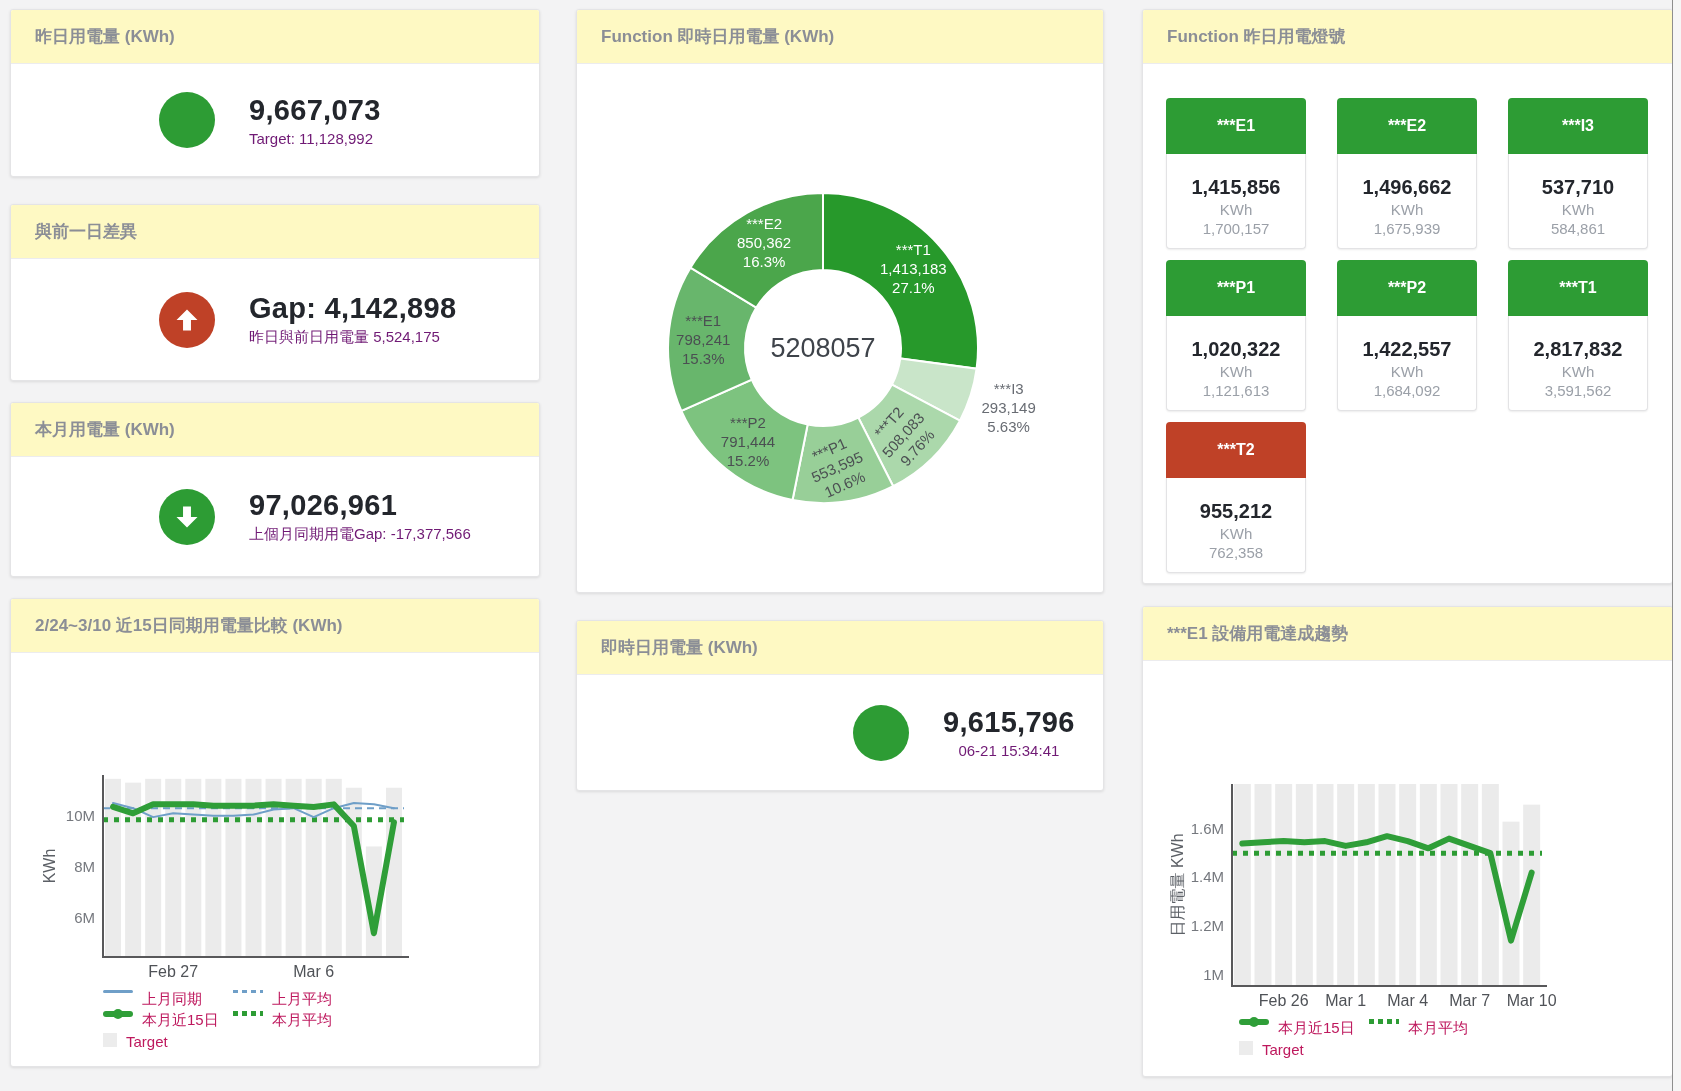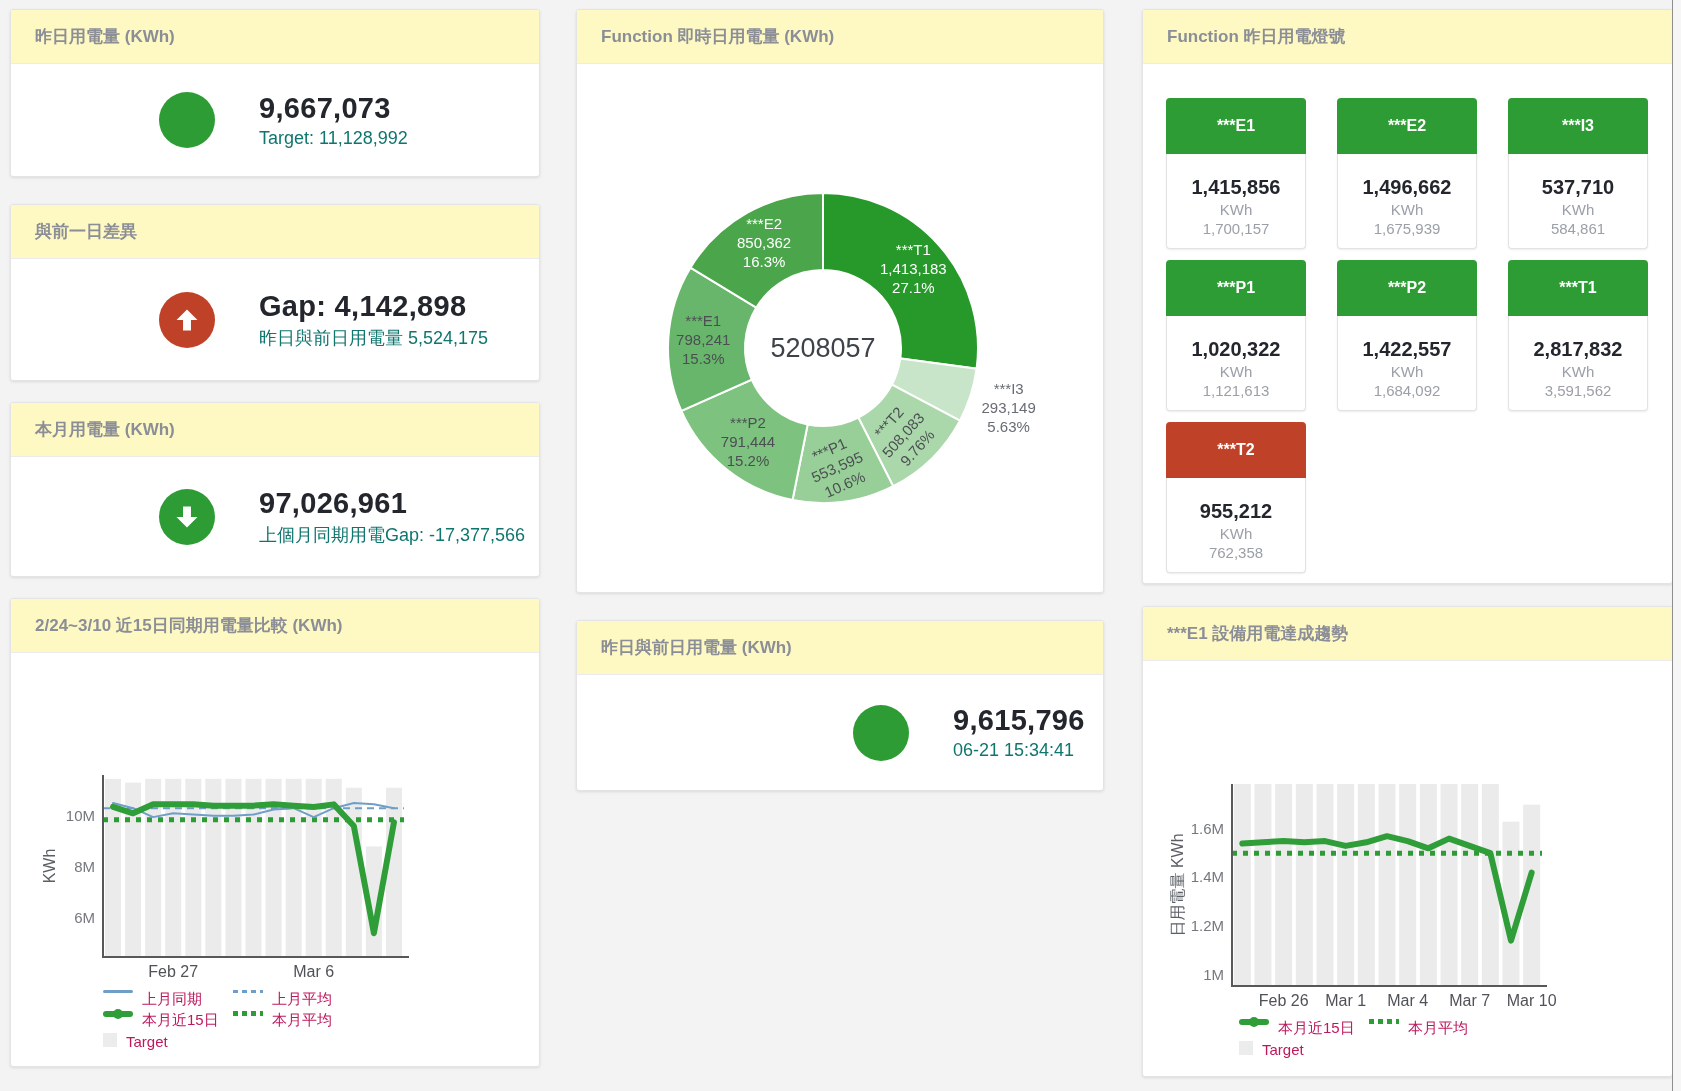--- a/index.html
+++ b/index.html
@@ -14,34 +14,34 @@
   .col-mid{left:576px;width:528px}
   .col-right{left:1142px;width:531px}
 
   .card{background:#fff;border:1px solid #e4e4e6;border-radius:3px;
         box-shadow:0 1px 3px rgba(0,0,0,.10);overflow:hidden;box-sizing:border-box}
   .card-header{height:53px;line-height:53px;padding:0 24px;font-size:17px;font-weight:700;
         color:#8b8e96;border-bottom:1px solid #ececee;background:#fef9c3;white-space:nowrap;
         overflow:hidden;text-overflow:ellipsis}
 
   
-  .stat-row{display:flex;align-items:center;height:calc(100% - 54px);padding-left:148px;gap:44px}
+  .stat-row{display:flex;align-items:center;height:calc(100% - 54px);padding-left:148px;gap:34px}
   .circle{width:56px;height:56px;border-radius:50%;display:flex;align-items:center;
         justify-content:center;flex:none}
   .circle svg{display:block}
   .stat-value{font-size:29px;font-weight:700;color:#23262c;letter-spacing:.3px;white-space:nowrap}
-  .stat-sub{font-size:18px;color:#0f766e;margin-top:3px;white-space:nowrap}
+  .stat-sub{font-size:15px;color:#701a75;margin-top:3px;white-space:nowrap}
   .card-yesterday{height:168px;margin-bottom:27px}
   .card-daygap{height:177px;margin-bottom:21px}
   .card-month{height:175px;margin-bottom:21px}
   .card-compare{height:469px}
   .card-donut{height:584px;margin-bottom:27px}
   .card-estimate{height:171px}
   .card-estimate .stat-row{padding-left:276px}
-  .card-estimate .stat-text{text-align:left}
+  .card-estimate .stat-text{text-align:center}
   .card-lights{height:575px;margin-bottom:22px}
   .card-trend{height:471px}
 
   
   .tiles{display:flex;flex-wrap:wrap;gap:11px 31px;padding:34px 0 0 23px}
   .tile{width:140px;border-radius:4px}
   .tile-head{height:56px;line-height:56px;text-align:center;color:#fff;font-weight:700;
         font-size:16px;border-radius:4px 4px 0 0}
   .tile-head.green{background:#2d9c34}
   .tile-head.red{background:#bf4127}
@@ -207,21 +207,21 @@
         <text text-anchor="middle" class="dlab" fill="#4b4f52"><tspan x="170.98925710007362" y="363.66636776133225">***P2</tspan><tspan x="170.98925710007362" y="382.66636776133225">791,444</tspan><tspan x="170.98925710007362" y="401.66636776133225">15.2%</tspan></text>
         <path d="M104.35371312216793,346.93909288926 A155,155 0 0 1 113.44637929103786,203.6598628520924 L179.29559732065132,243.57076969331104 A78,78 0 0 0 174.71993305502644,315.67257577653083 Z" fill="#68b66c" stroke="#ffffff" stroke-width="2"></path>
         <text text-anchor="middle" class="dlab" fill="#4b4f52"><tspan x="126.24091170367606" y="262.3999493137686">***E1</tspan><tspan x="126.24091170367606" y="281.3999493137686">798,241</tspan><tspan x="126.24091170367606" y="300.3999493137686">15.3%</tspan></text>
         <path d="M113.44637929103786,203.6598628520924 A155,155 0 0 1 245.99999999999997,129 L245.99999999999997,206 A78,78 0 0 0 179.29559732065132,243.57076969331104 Z" fill="#4ba64b" stroke="#ffffff" stroke-width="2"></path>
         <text text-anchor="middle" class="dlab" fill="#ffffff"><tspan x="187.10966931139438" y="165.4441347824682">***E2</tspan><tspan x="187.10966931139438" y="184.4441347824682">850,362</tspan><tspan x="187.10966931139438" y="203.4441347824682">16.3%</tspan></text>
         <text x="246" y="293" text-anchor="middle" class="dcenter">5208057</text>
       </svg>
   </div>
 
   <div class="card card-estimate">
-    <div class="card-header">昨日與前日用電量 (KWh)</div>
+    <div class="card-header">即時日用電量 (KWh)</div>
     <div class="stat-row">
       <div class="circle" style="background:#2d9c34"></div>
       <div class="stat-text">
         <div class="stat-value">9,615,796</div>
         <div class="stat-sub">06-21 15:34:41</div>
       </div>
     </div>
   </div>
 </div>
 

